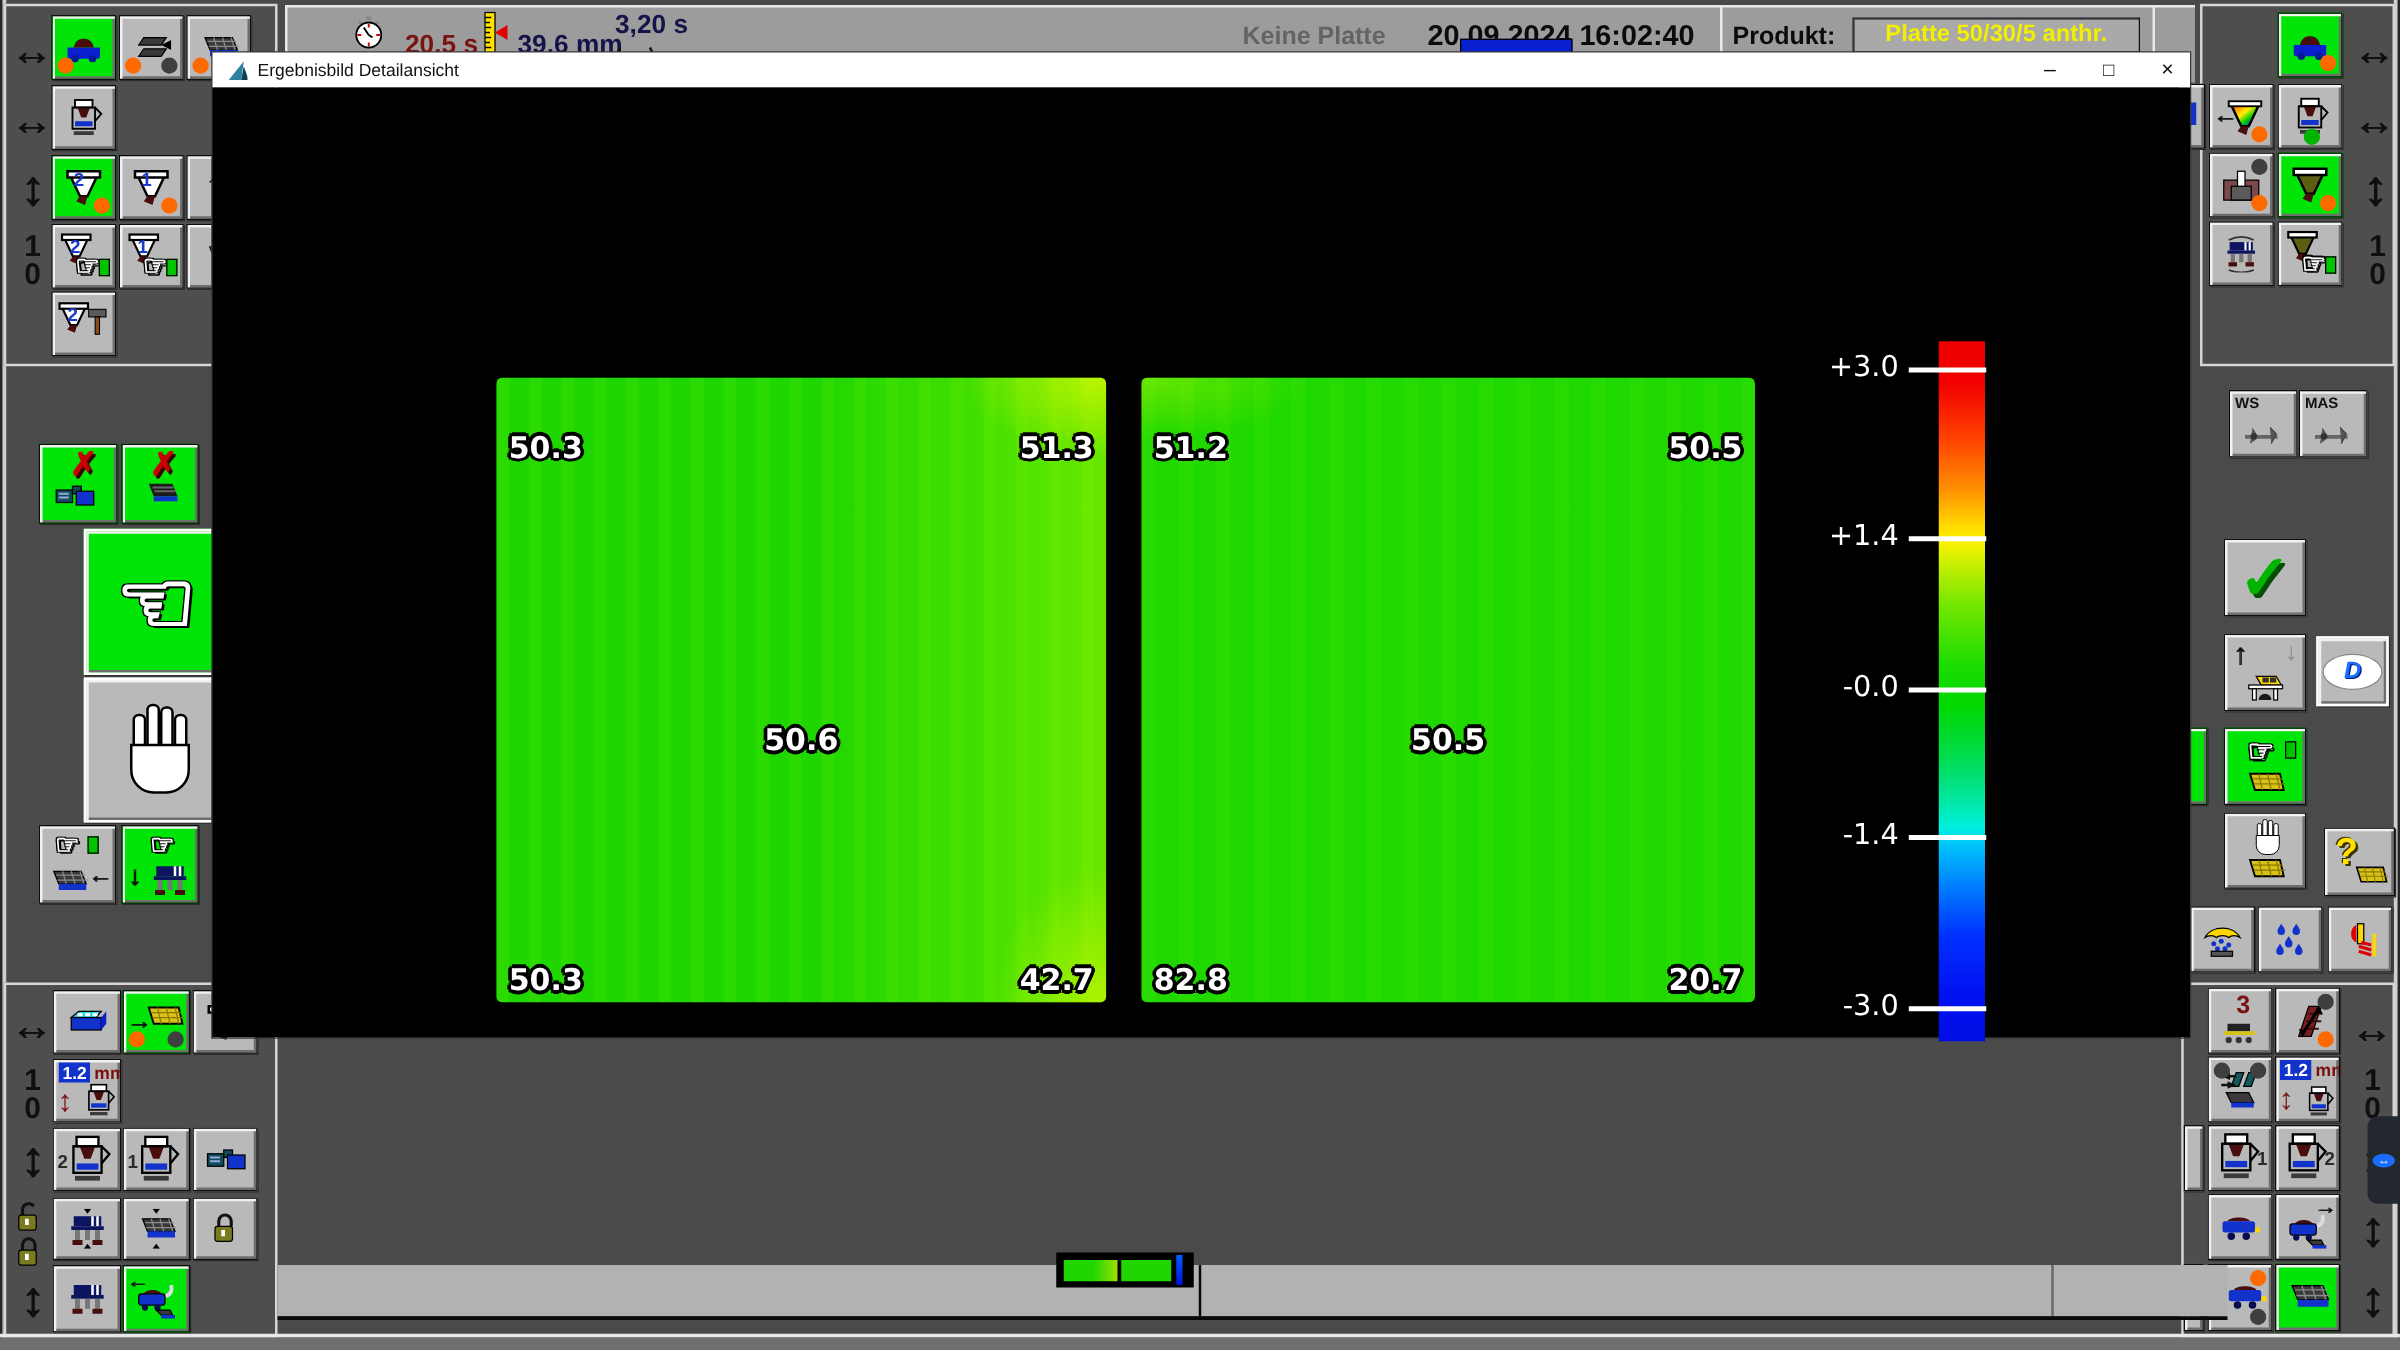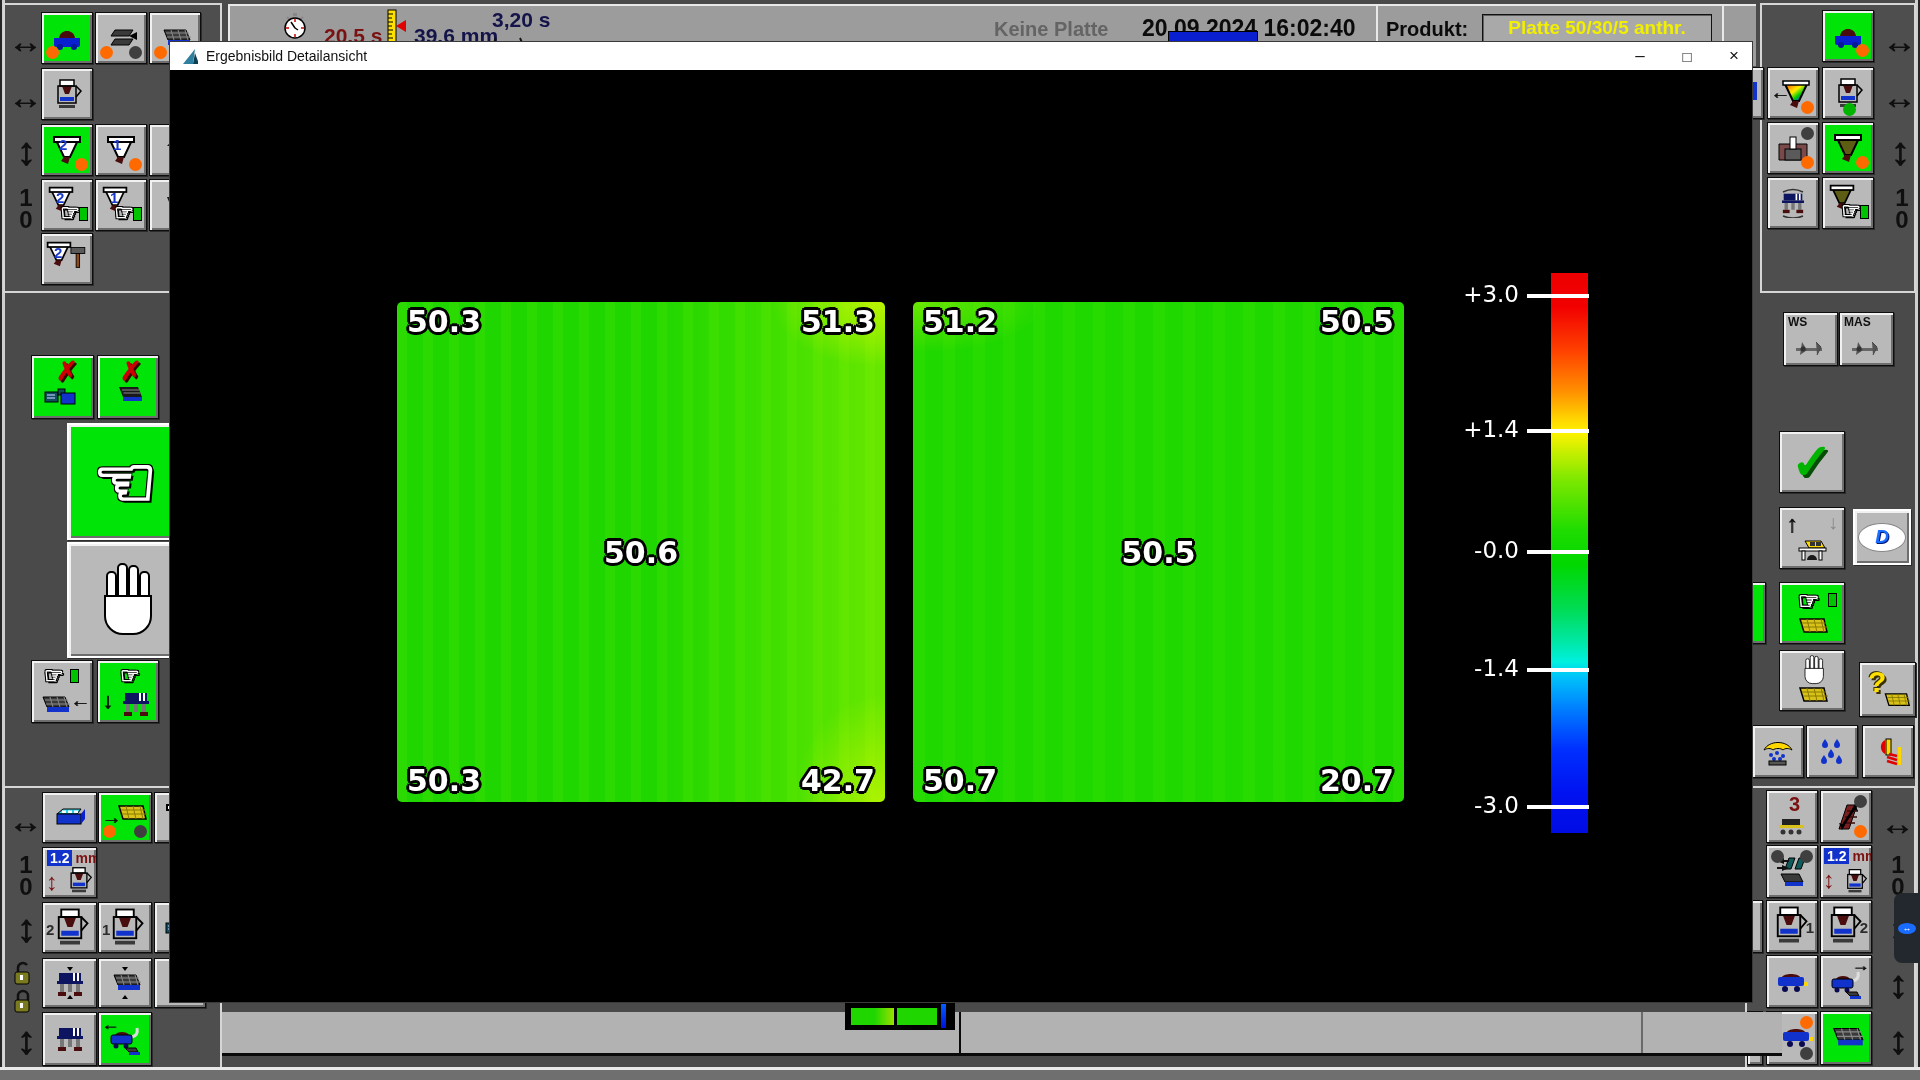--- a/index.html
+++ b/index.html
@@ -40,43 +40,43 @@
               border:2px solid #e9e9e9;box-sizing:border-box;}
   .prod-label{position:absolute;left:8px;top:12px;font-size:20px;font-weight:700;color:#0b0b0b;}
   .prod-field{position:absolute;left:104px;top:8px;width:228px;height:26px;background:#a9a9a9;
               border:1px solid #111;box-shadow:inset 1px 1px 0 #5f5f5f;
               display:flex;align-items:center;justify-content:center;}
   .prod-value{font-size:19px;font-weight:700;color:#f2ef00;white-space:nowrap;}
   .blue-bar{position:absolute;left:1168px;top:31px;width:88px;height:12px;background:#0a1fd0;border:1px solid #000;}
   .sunken-strip{position:absolute;left:1423px;top:35px;width:180px;height:12px;background:#8f8f8f;
                 box-shadow:inset 1px 1px 0 #5a5a5a,inset -1px -1px 0 #d8d8d8;}
   
-  .dialog{position:absolute;left:170px;top:42px;width:1582px;height:960px;z-index:10;
+  .dialog{position:absolute;left:170px;top:42px;width:1582px;height:788px;z-index:10;
           box-shadow:0 0 0 1px #3a3a3a;}
   .dlg-titlebar{position:absolute;left:0;top:0;right:0;height:28px;background:#ffffff;
                 display:flex;align-items:center;}
   .dlg-title{font-size:14px;color:#111;margin-left:8px;}
   .dlg-ctrl{position:absolute;top:2px;width:30px;height:24px;display:flex;align-items:center;
             justify-content:center;font-size:17px;color:#111;}
   .dlg-body{position:absolute;left:0;top:28px;right:0;bottom:0;background:#000;}
   
   .hm{position:absolute;border-radius:5px;}
   .hm.left{background:
      radial-gradient(150px 90px at 99% 0%,rgba(255,255,0,.55),rgba(255,255,0,0) 72%),
      radial-gradient(120px 150px at 99% 100%,rgba(240,255,0,.5),rgba(255,255,0,0) 72%),
      linear-gradient(90deg,rgba(0,0,0,0) 52%,rgba(185,255,0,.22) 78%,rgba(205,255,0,.42) 100%),
      repeating-linear-gradient(90deg,rgba(150,255,0,.10) 0 10px,rgba(0,0,0,0) 10px 26px),
      #1fd600;}
   .hm.right{background:
      radial-gradient(170px 70px at 2% 0%,rgba(230,255,0,.35),rgba(255,255,0,0) 72%),
      repeating-linear-gradient(90deg,rgba(150,255,0,.07) 0 12px,rgba(0,0,0,0) 12px 30px),
      #1fd800;}
-  .hm-val{position:absolute;color:#fff;font-size:30px;font-weight:800;font-family:"DejaVu Sans",sans-serif;
+  .hm-val{position:absolute;color:#fff;font-size:24px;font-weight:800;font-family:"DejaVu Sans",sans-serif;
      text-shadow:-3px 0 0 #000,3px 0 0 #000,0 -3px 0 #000,0 3px 0 #000,
-                 -2px -2px 0 #000,2px -2px 0 #000,-2px 2px 0 #000,2px 2px 0 #000;}
+                 -2px -2px 0 #000,2px -2px 0 #000,-2px 2px 0 #000,2px 2px 0 #000;margin-top:40px;}
   .scale-bar{position:absolute;width:37px;background:linear-gradient(to bottom,
      #ee0000 0%,#f20000 6%,#ff4200 14%,#ff8e00 21%,#ffd400 26%,#fff200 28.5%,#d6f000 31%,
      #7ce800 37%,#1fdc00 46%,#00d800 52%,#00dc55 60%,#00e8a8 66%,#00f0e0 69.5%,#00c4fa 72%,
      #007cff 78%,#0030ff 85%,#0012f0 93%,#000ce4 100%);}
   .tick-line{position:absolute;height:4px;width:62px;background:#fff;}
   .tick-label{position:absolute;width:90px;text-align:right;color:#fff;font-size:23px;
               font-family:"DejaVu Sans",sans-serif;}
   
   .bottom-panel{position:absolute;left:222px;top:1012px;width:1560px;height:41px;background:#b2b2b2;}
   .mini-box{position:absolute;left:845px;top:1002px;width:110px;height:28px;background:#000;z-index:4;}
@@ -799,21 +799,21 @@
         <span class="hm-val" style="right:10px;top:2px">51.3</span>
         <span class="hm-val" style="left:50%;top:50%;transform:translate(-50%,-50%)">50.6</span>
         <span class="hm-val" style="left:10px;bottom:4px">50.3</span>
         <span class="hm-val" style="right:10px;bottom:4px">42.7</span>
       </div>
 
       <div class="hm right" style="left:743px;top:232px;width:491px;height:500px">
         <span class="hm-val" style="left:10px;top:2px">51.2</span>
         <span class="hm-val" style="right:10px;top:2px">50.5</span>
         <span class="hm-val" style="left:50%;top:50%;transform:translate(-50%,-50%)">50.5</span>
-        <span class="hm-val" style="left:10px;bottom:4px">50.7</span>
+        <span class="hm-val" style="left:10px;bottom:4px">82.8</span>
         <span class="hm-val" style="right:10px;bottom:4px">20.7</span>
       </div>
 
       <div class="scale-bar" style="left:1381px;top:203px;height:560px"></div>
       <div class="tick-line" style="left:1357px;top:224px"></div>
       <div class="tick-line" style="left:1357px;top:359px"></div>
       <div class="tick-line" style="left:1357px;top:480px"></div>
       <div class="tick-line" style="left:1357px;top:598px"></div>
       <div class="tick-line" style="left:1357px;top:735px"></div>
       <span class="tick-label" style="left:1259px;top:211px">+3.0</span>

